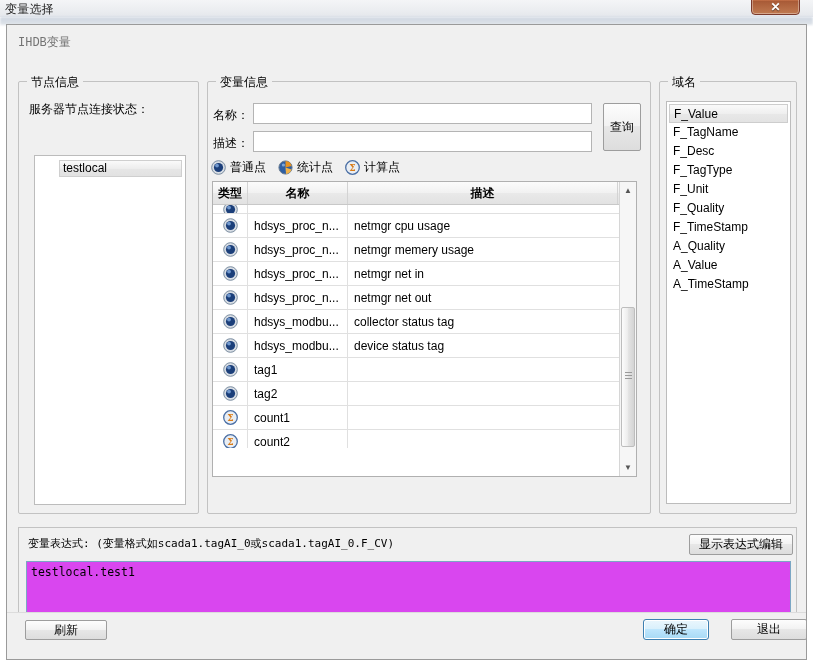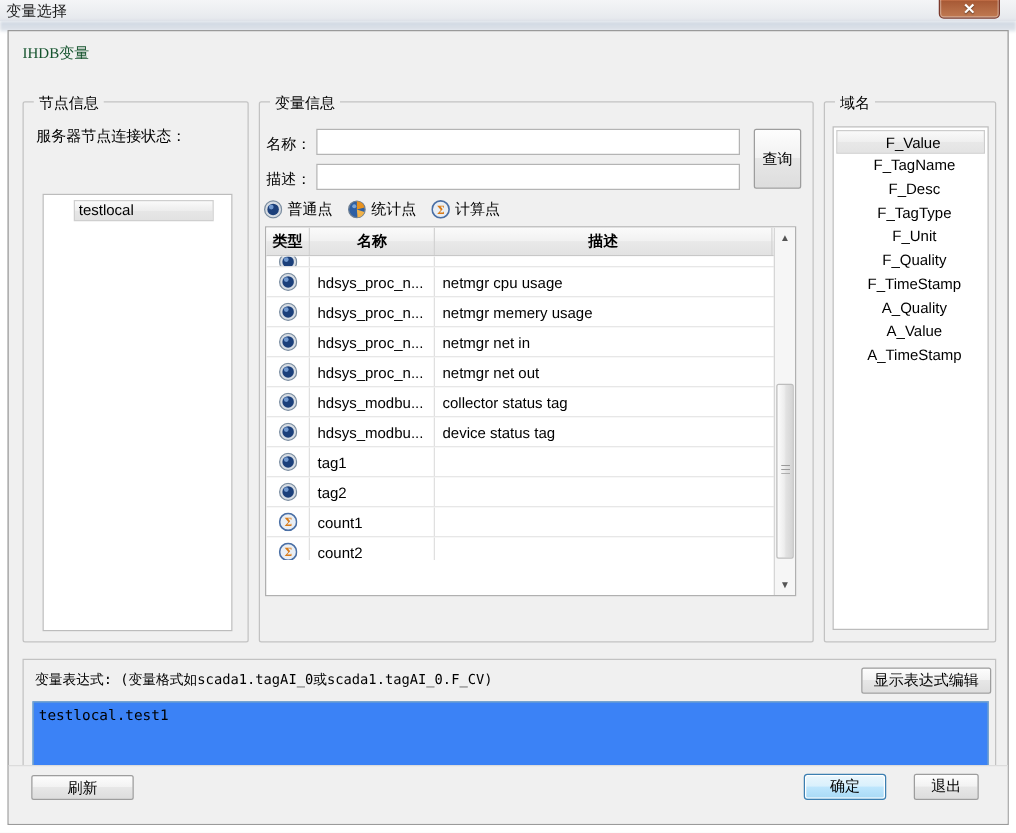--- a/index.html
+++ b/index.html
@@ -73,23 +73,23 @@
     left: 6px; top: 24px;
     width: 801px; height: 636px;
     background: #f0f0f0;
     border: 1px solid #9a9a9a;
     box-sizing: border-box;
   }
 
   #ihdb-label {
     position: absolute;
     left: 11px; top: 9px;
-    font-family: Liberation Serif, serif;
-    font-size: 12px;
-    color: #14532d;
+    font-family: Liberation Mono, monospace;
+    font-size: 12px;
+    color: #737373;
   }
 
   
   .group {
     position: absolute;
     border: 1px solid #c2c2c2;
     border-radius: 2px;
     background: transparent;
     box-sizing: border-box;
   }
@@ -121,21 +121,21 @@
     left: 27px; top: 130px;
     width: 152px; height: 350px;
     background: #fff;
     border: 1px solid #bcbcbc;
     box-sizing: border-box;
     overflow: hidden;
   }
   #node-tree-item {
     position: absolute;
     left: 24px; top: 4px;
-    width: 112px; height: 17px;
+    width: 123px; height: 17px;
     background: linear-gradient(to bottom, #fafafa 0%, #ededed 50%, #e6e6e6 51%, #e2e2e2 100%);
     border: 1px solid #cfcfcf;
     box-sizing: border-box;
     line-height: 15px;
     padding-left: 3px;
     font-size: 12px;
     cursor: default;
   }
 
   
@@ -316,21 +316,20 @@
   
   #domain-list {
     position: absolute;
     left: 659px; top: 76px;
     width: 125px; height: 403px;
     background: #fff;
     border: 1px solid #bcbcbc;
     box-sizing: border-box;
     overflow: hidden;
     padding-top: 2px;
-    text-align: center;
   }
   .dl-item {
     height: 19px;
     line-height: 18px;
     padding-left: 6px;
     font-size: 12px;
     cursor: default;
     box-sizing: border-box;
   }
   .dl-item.selected {
@@ -356,21 +355,21 @@
     color: #000;
     white-space: nowrap;
   }
   #btn-show-expr {
     left: 670px; top: 6px; width: 104px; height: 21px; line-height: 19px;
   }
   #expr-text {
     position: absolute;
     left: 7px; top: 33px;
     width: 765px; height: 66px;
-    background: #3b82f6;
+    background: #d946ef;
     border: 1px solid #7ba7c4;
     box-sizing: border-box;
     font-family: "DejaVu Sans Mono", monospace;
     font-size: 11.5px;
     padding: 3px 4px;
     resize: none;
     outline: none;
     color: #000;
     line-height: 15px;
   }
@@ -384,21 +383,21 @@
     border-top: 1px solid #dcdcdc;
   }
   #btn-refresh { left: 18px; top: 7px; width: 82px; height: 20px; line-height: 18px; }
   #btn-ok {
     left: 636px; top: 6px; width: 66px; height: 21px; line-height: 19px;
     border: 1px solid #3c7fb1;
     background: linear-gradient(to bottom, #eaf6fd 0%, #d9f0fc 48%, #bee6fd 49%, #a7d9f5 100%);
     box-shadow: inset 0 0 0 1px #fff;
     border-radius: 3px;
   }
-  #btn-exit { left: 724px; top: 6px; width: 52px; height: 21px; line-height: 19px; }
+  #btn-exit { left: 724px; top: 6px; width: 76px; height: 21px; line-height: 19px; }
 
   .arrow-left  { width:0;height:0;border-top:5px solid transparent;border-bottom:5px solid transparent;border-right:7px solid #bdbdbd; }
   .arrow-right { width:0;height:0;border-top:5px solid transparent;border-bottom:5px solid transparent;border-left:7px solid #1d1d1d; }
 </style>
 </head>
 <body>
 
 <div id="titlebar">
   <span id="title-text">变量选择</span>
   <div id="close-button">

